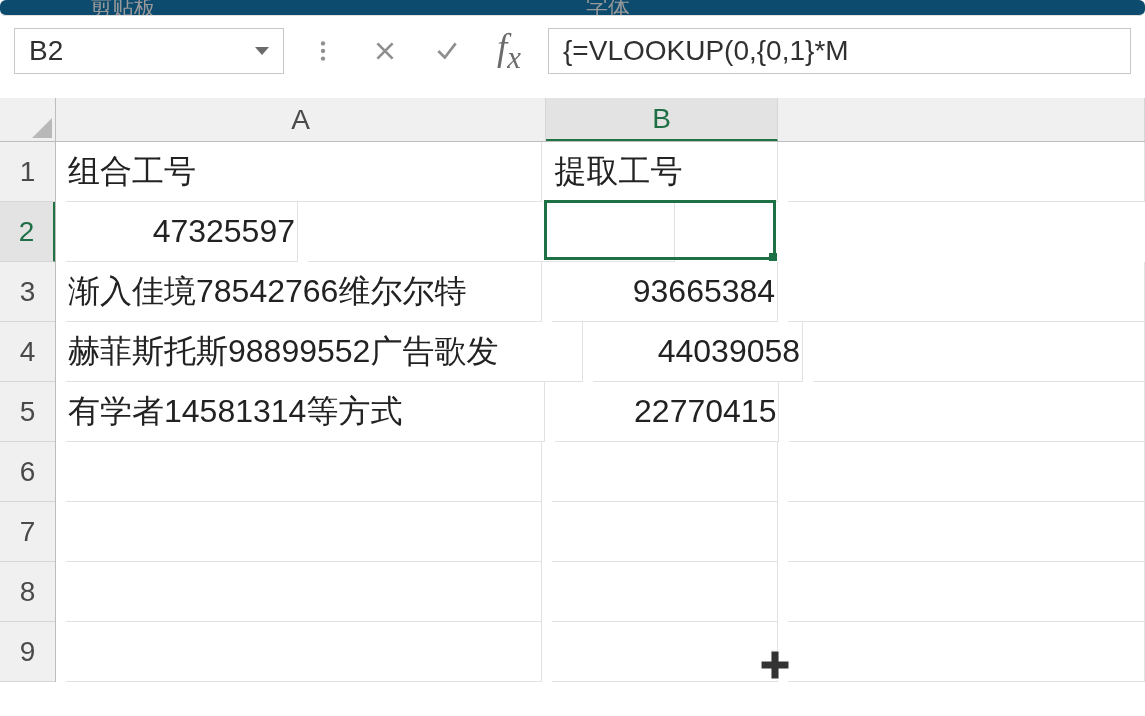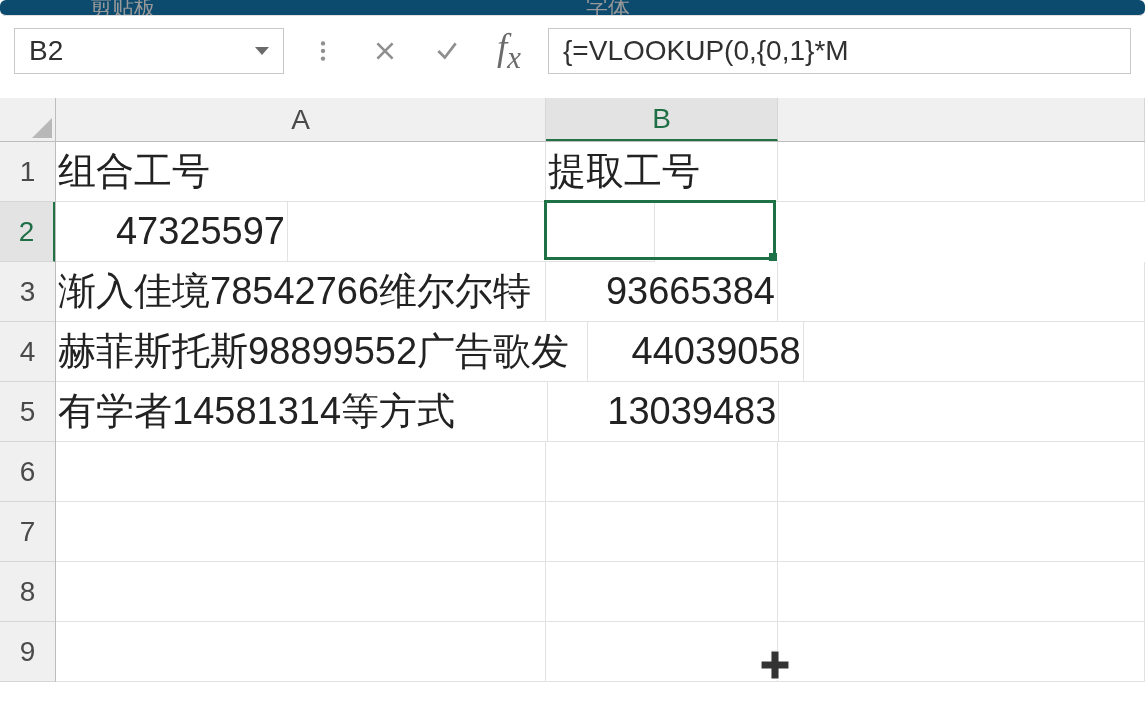--- a/index.html
+++ b/index.html
@@ -142,27 +142,28 @@
     }
     .grid {
       position: absolute;
       left: 56px; top: 44px; right: 0;
     }
     .grid-row { display: flex; height: 60px; }
     .cell {
       border-right: 1px solid #e2e2e2;
       border-bottom: 1px solid #e2e2e2;
       padding: 0 2px;
-      font-size: 38px;
+      font-size: 32px;
       color: #222;
       display: flex;
       align-items: center;
       overflow: hidden;
       white-space: nowrap;
       background: #ffffff;
+      margin-left: 10px;
     }
     .col-A { width: 490px; }
     .col-B { width: 232px; }
     .col-C { width: 367px; }
     .align-right { justify-content: flex-end; }
     .align-left { justify-content: flex-start; }
 
     .active-cell-outline {
       position: absolute;
       border: 3px solid #1e7145;
@@ -259,21 +260,21 @@
         <div class="cell col-B align-right" style="width: 232px;">93665384</div>
         <div class="cell col-C align-left" style="width: 367px;"></div>
       </div>
       <div class="grid-row">
         <div class="cell col-A align-left" style="width: 572px;">赫菲斯托斯98899552广告歌发</div>
         <div class="cell col-B align-right" style="width: 232px;">44039058</div>
         <div class="cell col-C align-left" style="width: 367px;"></div>
       </div>
       <div class="grid-row">
         <div class="cell col-A align-left" style="width: 494px;">有学者14581314等方式</div>
-        <div class="cell col-B align-right" style="width: 232px;">13039483</div>
+        <div class="cell col-B align-right" style="width: 232px;">22770415</div>
         <div class="cell col-C align-left" style="width: 367px;"></div>
       </div>
       <div class="grid-row">
         <div class="cell col-A align-left" style="width: 490px;"></div>
         <div class="cell col-B align-left" style="width: 232px;"></div>
         <div class="cell col-C align-left" style="width: 367px;"></div>
       </div>
       <div class="grid-row">
         <div class="cell col-A align-left" style="width: 490px;"></div>
         <div class="cell col-B align-left" style="width: 232px;"></div>

